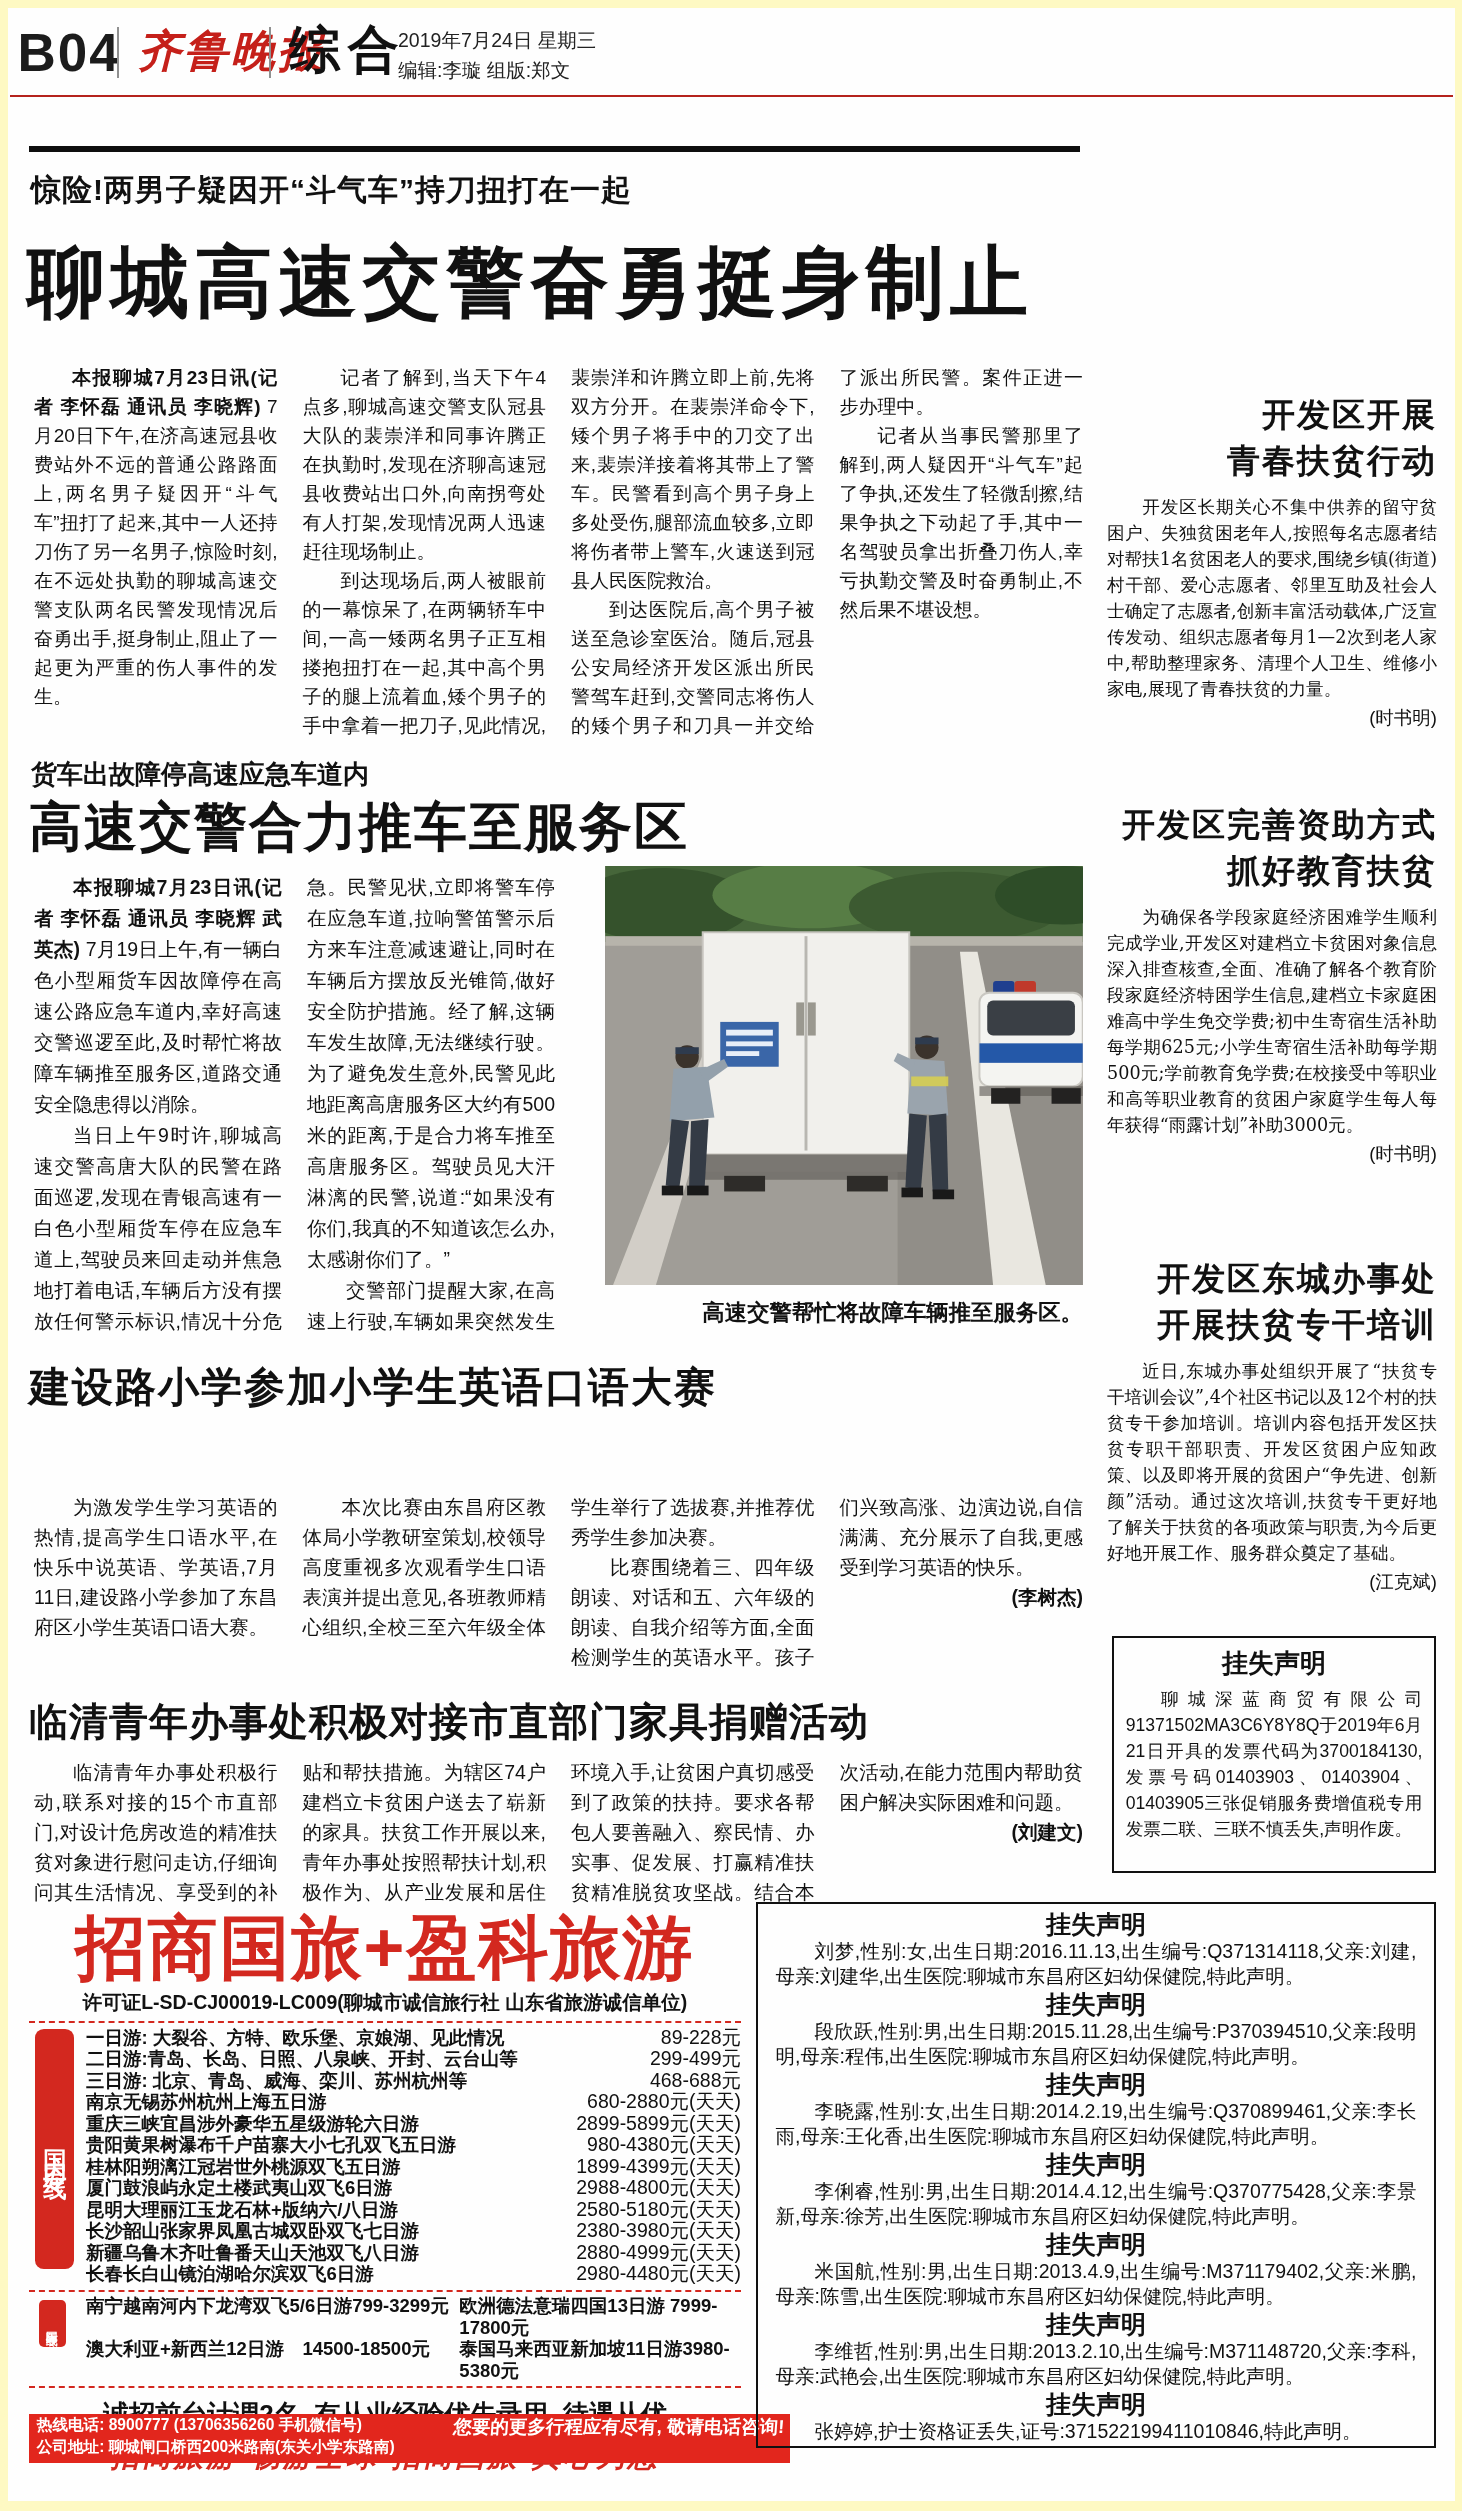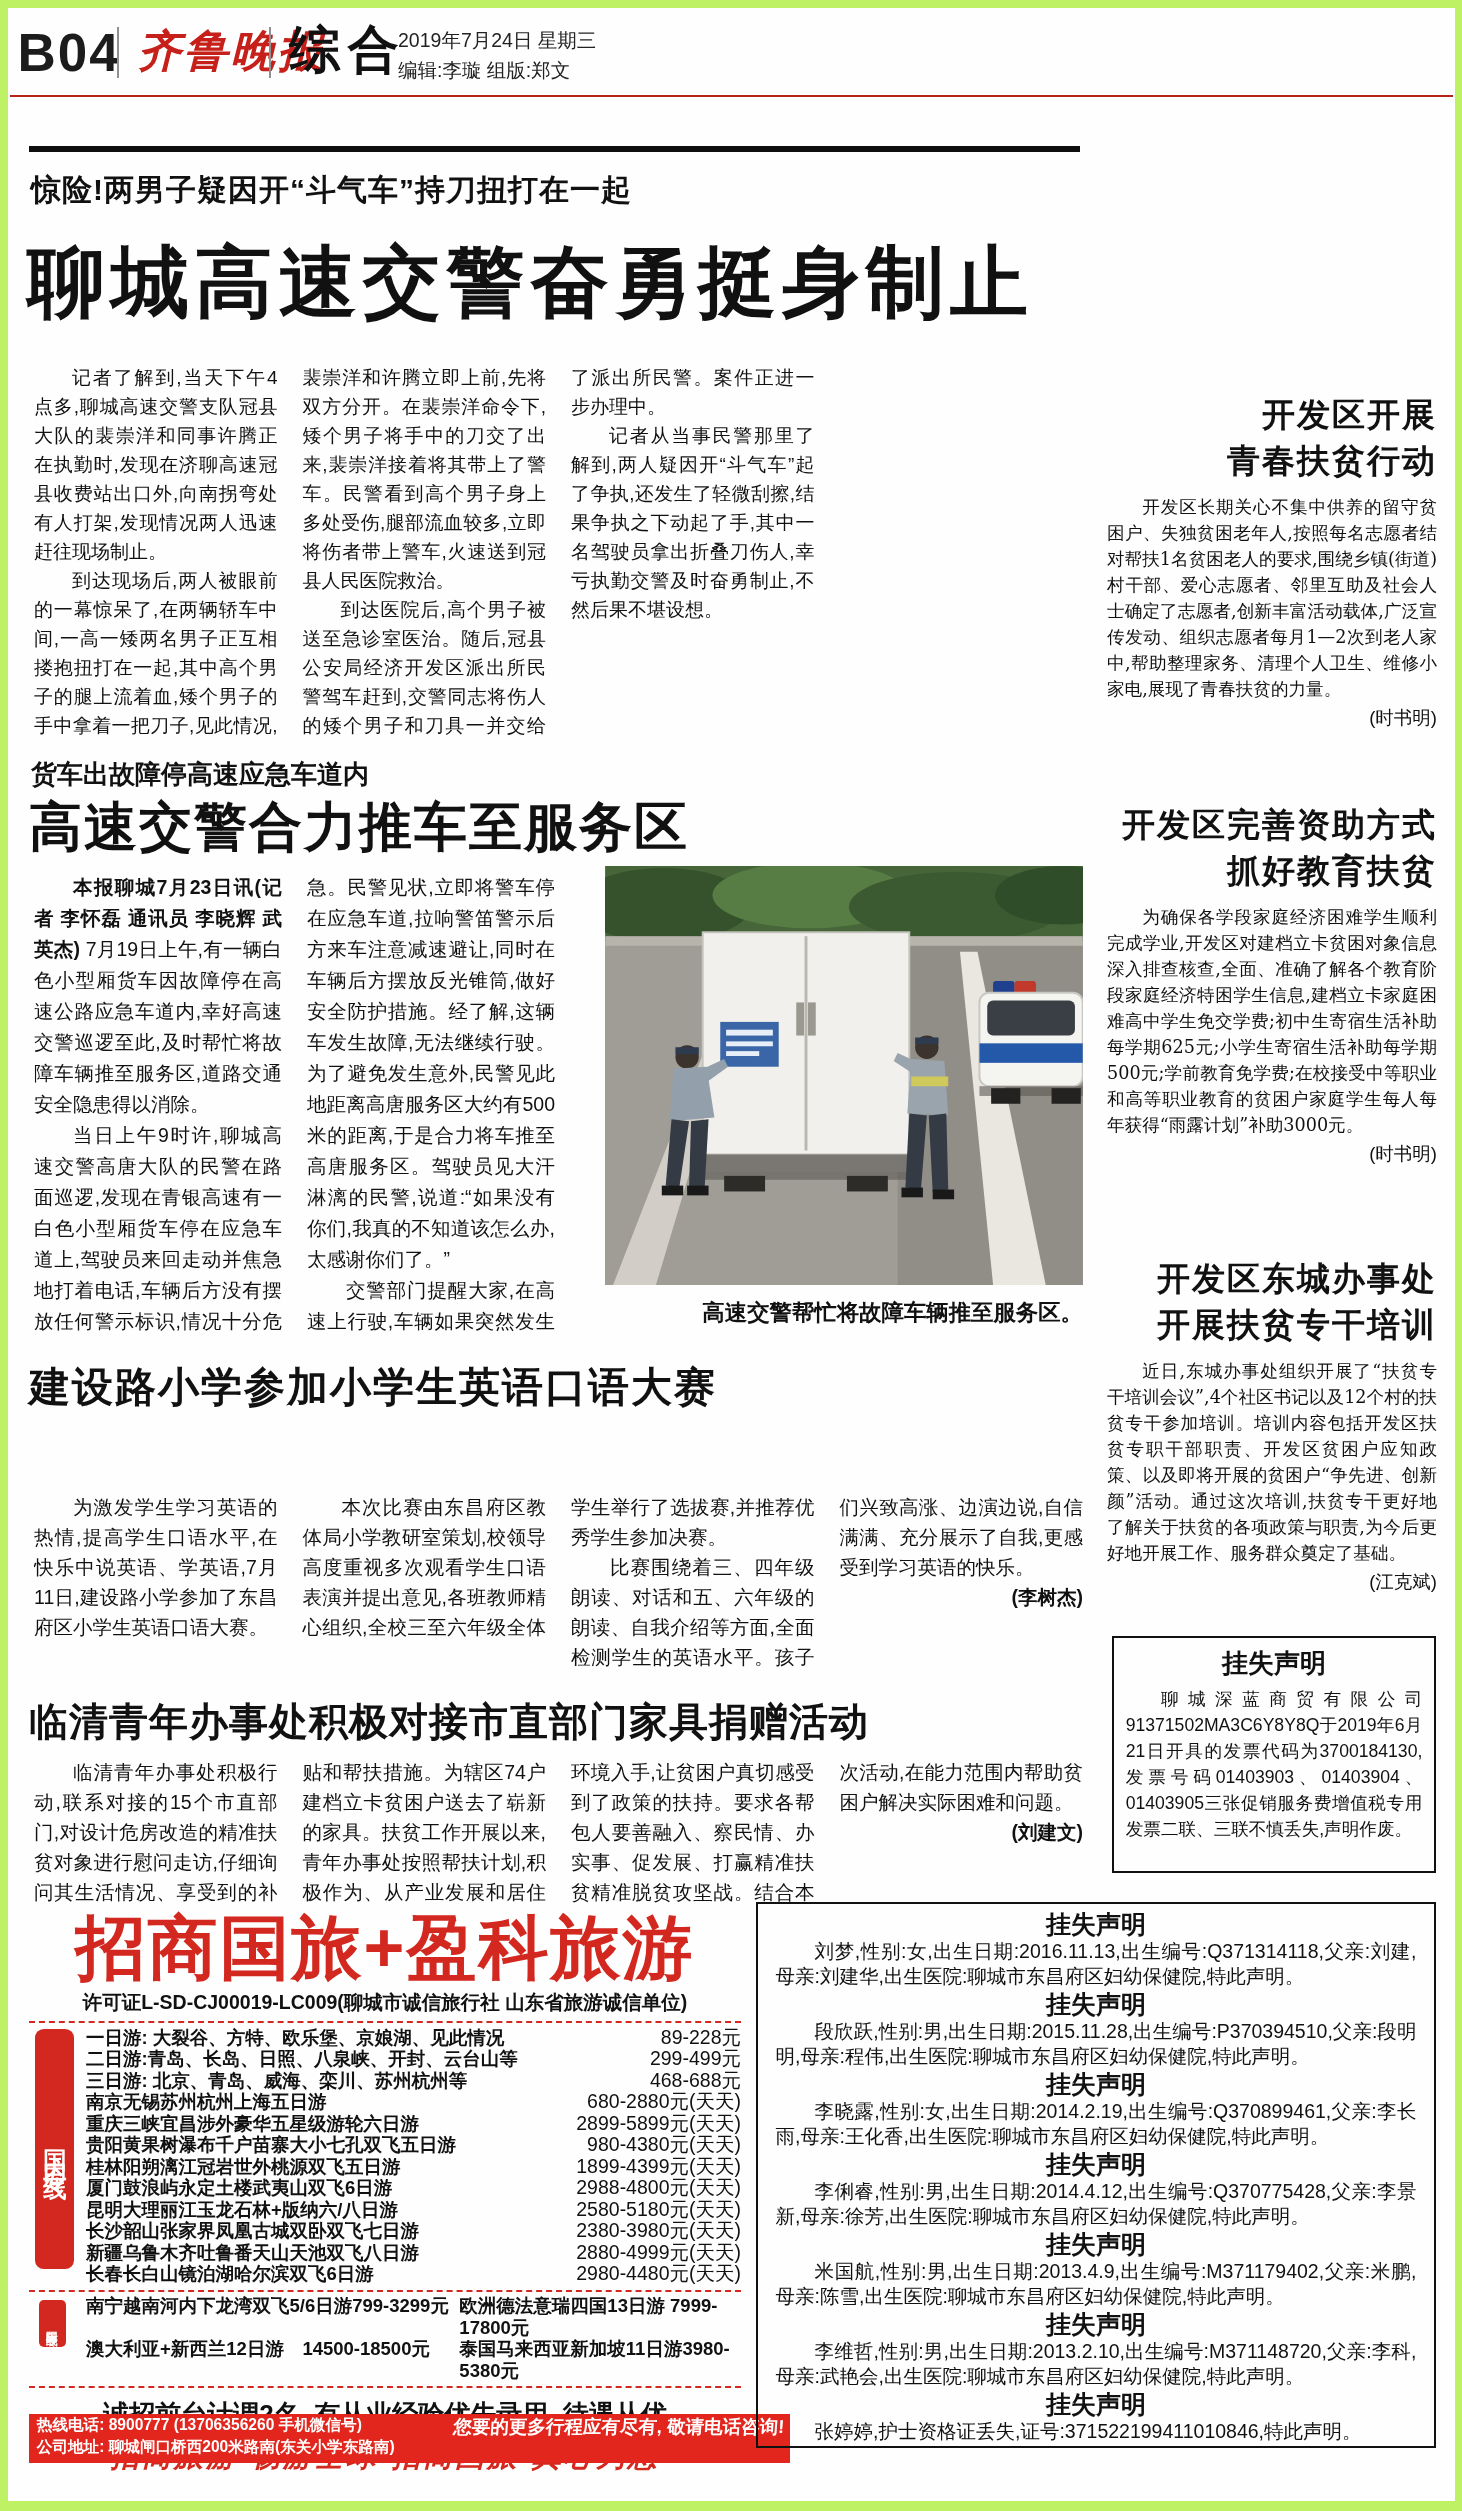--- a/index.html
+++ b/index.html
@@ -1,16 +1,16 @@
 <!DOCTYPE html>
 <html><head>
 <meta charset="utf-8">
 <style>
   html,body{margin:0;padding:0;background:#cfcfcf;}
-  #page{position:relative;width:1463px;height:2511px;background:#bef264;overflow:hidden;
+  #page{position:relative;width:1463px;height:2511px;background:#fef9c3;overflow:hidden;
         font-family:"Liberation Sans",sans-serif;color:#111;margin:0 auto;}
   .sheet{position:absolute;left:7.8px;top:7.8px;width:1447px;height:2493px;background:#fefefe;}
   .abs{position:absolute;}
 
   
   #pageno{left:17.6px;top:21.5px;font-size:53px;font-weight:bold;letter-spacing:2px;color:#1c1c1c;}
   .hdiv{width:2px;background:#909090;top:27px;height:51px;}
   #masthead{left:137px;top:21.5px;font-size:44px;color:#c5201a;font-family:"DejaVu Serif",serif;
             font-weight:bold;font-style:italic;letter-spacing:2.9px;}
   #section{left:289px;top:15.6px;font-size:51px;font-weight:900;letter-spacing:7.8px;}
@@ -107,20 +107,21 @@
   <div class="abs" id="dateline">
     <div>2019年7月24日 星期三</div>
     <div>编辑:李璇 组版:郑文</div>
   </div>
   <div class="abs" id="toprule"></div>
 
   <div class="abs" id="s1bar"></div>
   <div class="abs" id="s1kicker">惊险!两男子疑因开“斗气车”持刀扭打在一起</div>
   <div class="abs" id="s1title">聊城高速交警奋勇挺身制止</div>
   <div class="abs cols" id="s1body">
+    <p class="art"><span class="byline">本报聊城7月23日讯(记者 李怀磊 通讯员 李晓辉) </span><span>7月20日下午,在济高速冠县收费站外不远的普通公路路面上,两名男子疑因开“斗气车”扭打了起来,其中一人还持刀伤了另一名男子,惊险时刻,在不远处执勤的聊城高速交警支队两名民警发现情况后奋勇出手,挺身制止,阻止了一起更为严重的伤人事件的发生。</span></p>
     <p class="art">记者了解到,当天下午4点多,聊城高速交警支队冠县大队的裴崇洋和同事许腾正在执勤时,发现在济聊高速冠县收费站出口外,向南拐弯处有人打架,发现情况两人迅速赶往现场制止。</p>
     <p class="art">到达现场后,两人被眼前的一幕惊呆了,在两辆轿车中间,一高一矮两名男子正互相搂抱扭打在一起,其中高个男子的腿上流着血,矮个男子的手中拿着一把刀子,见此情况,裴崇洋和许腾立即上前,先将双方分开。在裴崇洋命令下,矮个男子将手中的刀交了出来,裴崇洋接着将其带上了警车。民警看到高个男子身上多处受伤,腿部流血较多,立即将伤者带上警车,火速送到冠县人民医院救治。</p>
     <p class="art">到达医院后,高个男子被送至急诊室医治。随后,冠县公安局经济开发区派出所民警驾车赶到,交警同志将伤人的矮个男子和刀具一并交给了派出所民警。案件正进一步办理中。</p>
     <p class="art">记者从当事民警那里了解到,两人疑因开“斗气车”起了争执,还发生了轻微刮擦,结果争执之下动起了手,其中一名驾驶员拿出折叠刀伤人,幸亏执勤交警及时奋勇制止,不然后果不堪设想。</p>
   </div>
 
   <div class="abs" id="s2kicker">货车出故障停高速应急车道内</div>
   <div class="abs" id="s2title">高速交警合力推车至服务区</div>
   <div class="abs cols" id="s2body">
     <p class="art"><span class="byline">本报聊城7月23日讯(记者 李怀磊 通讯员 李晓辉 武英杰) </span><span>7月19日上午,有一辆白色小型厢货车因故障停在高速公路应急车道内,幸好高速交警巡逻至此,及时帮忙将故障车辆推至服务区,道路交通安全隐患得以消除。</span></p>

